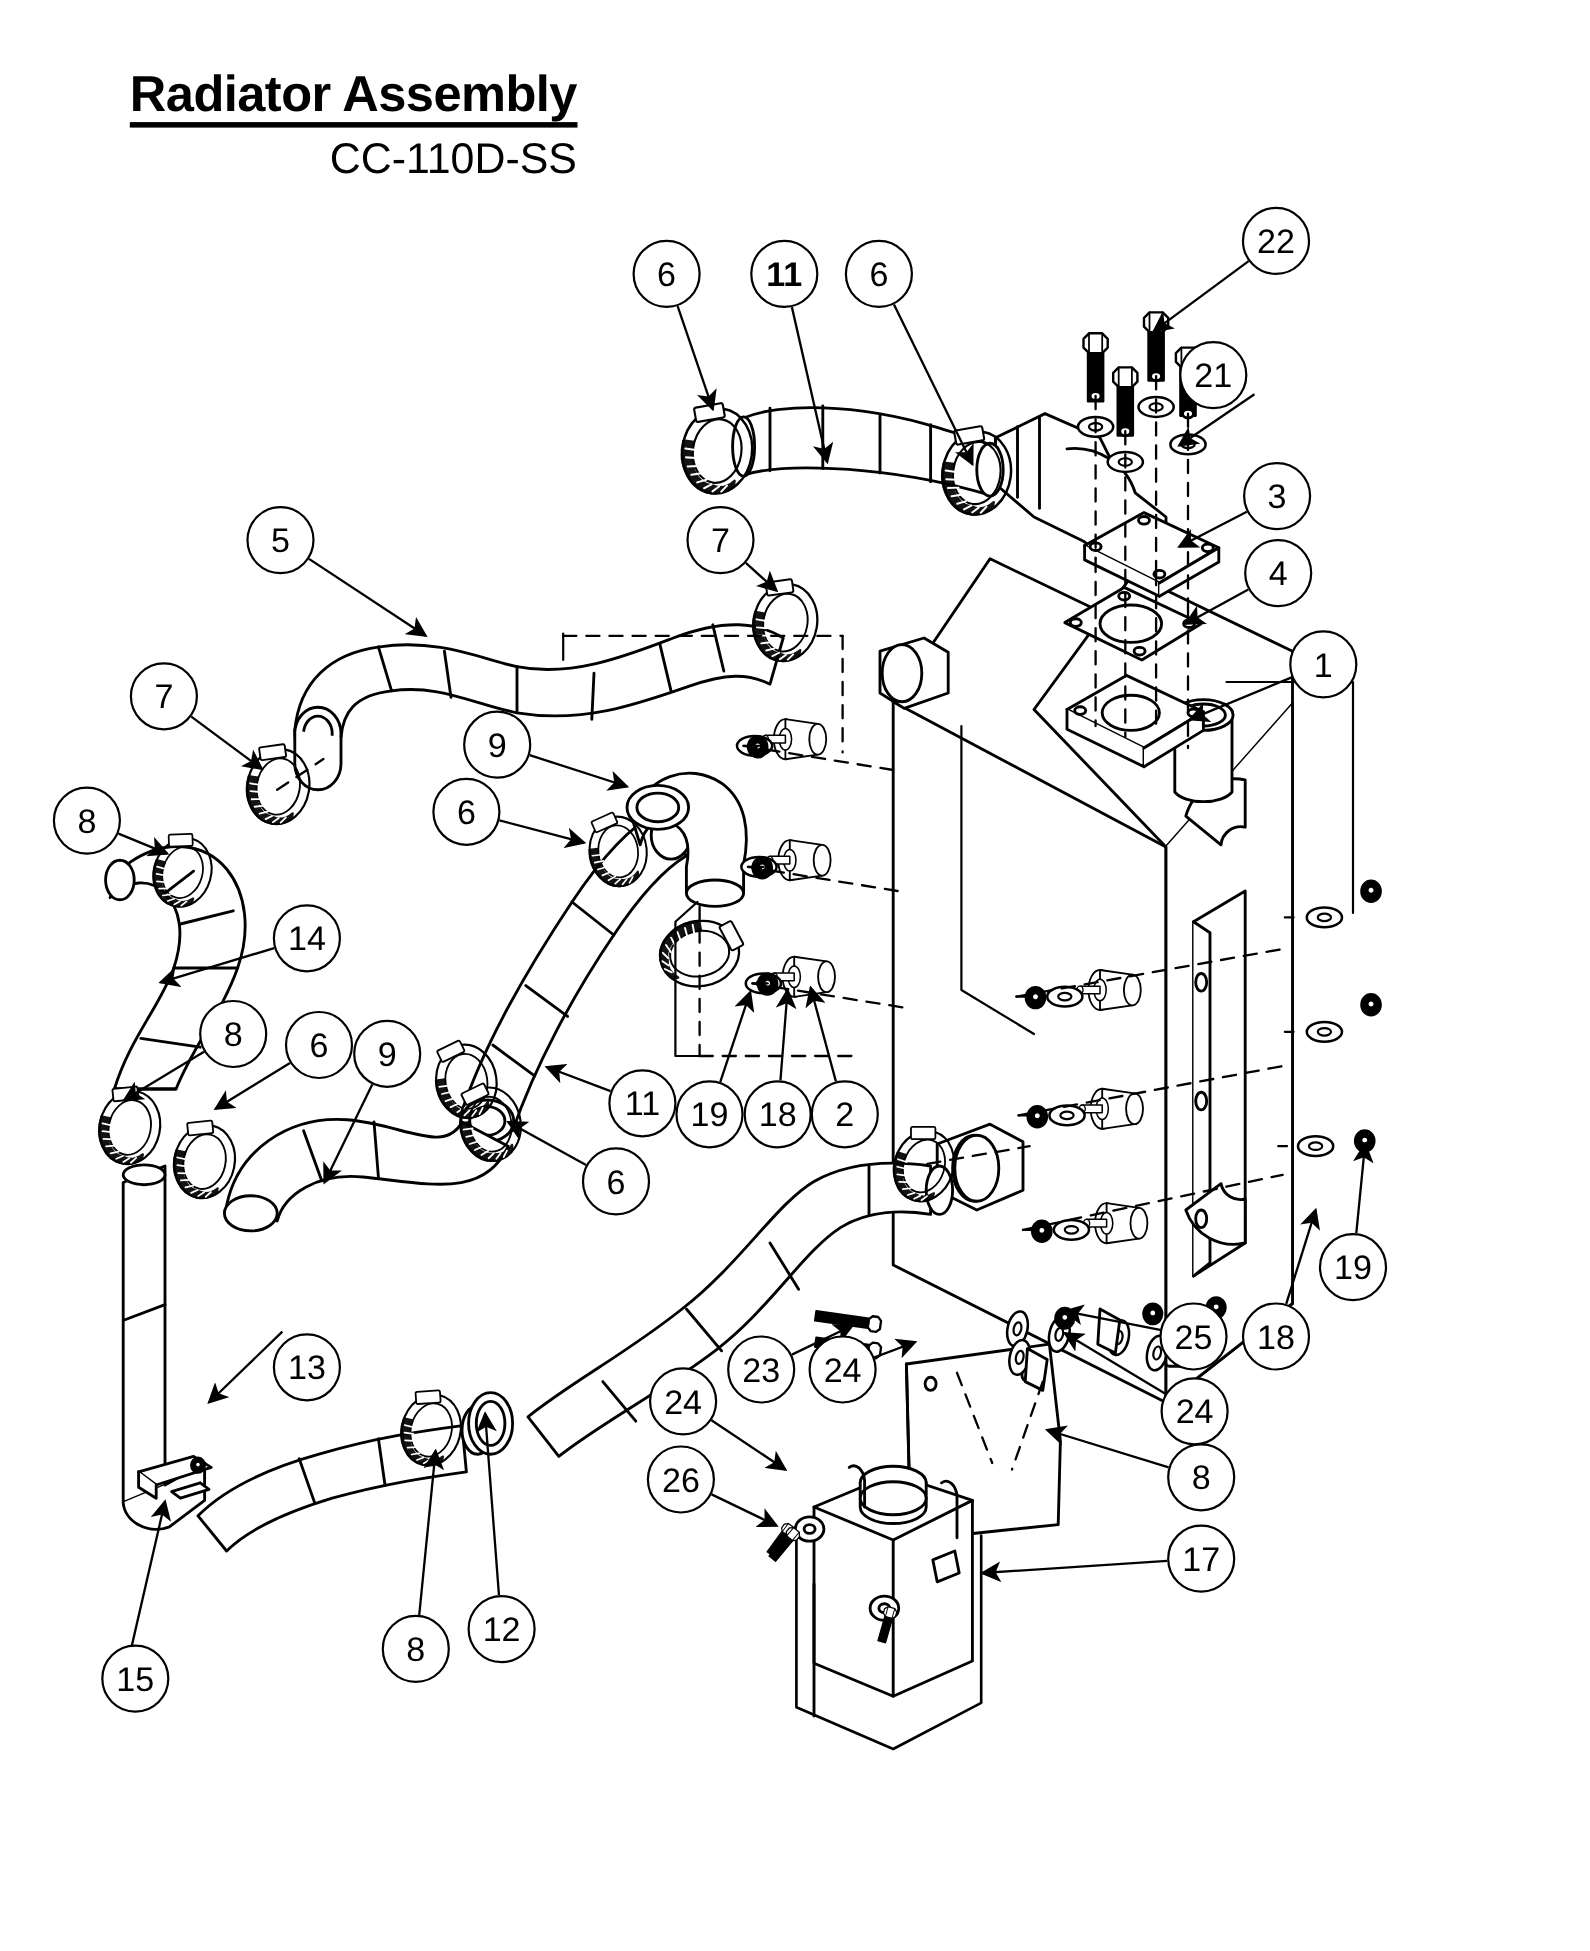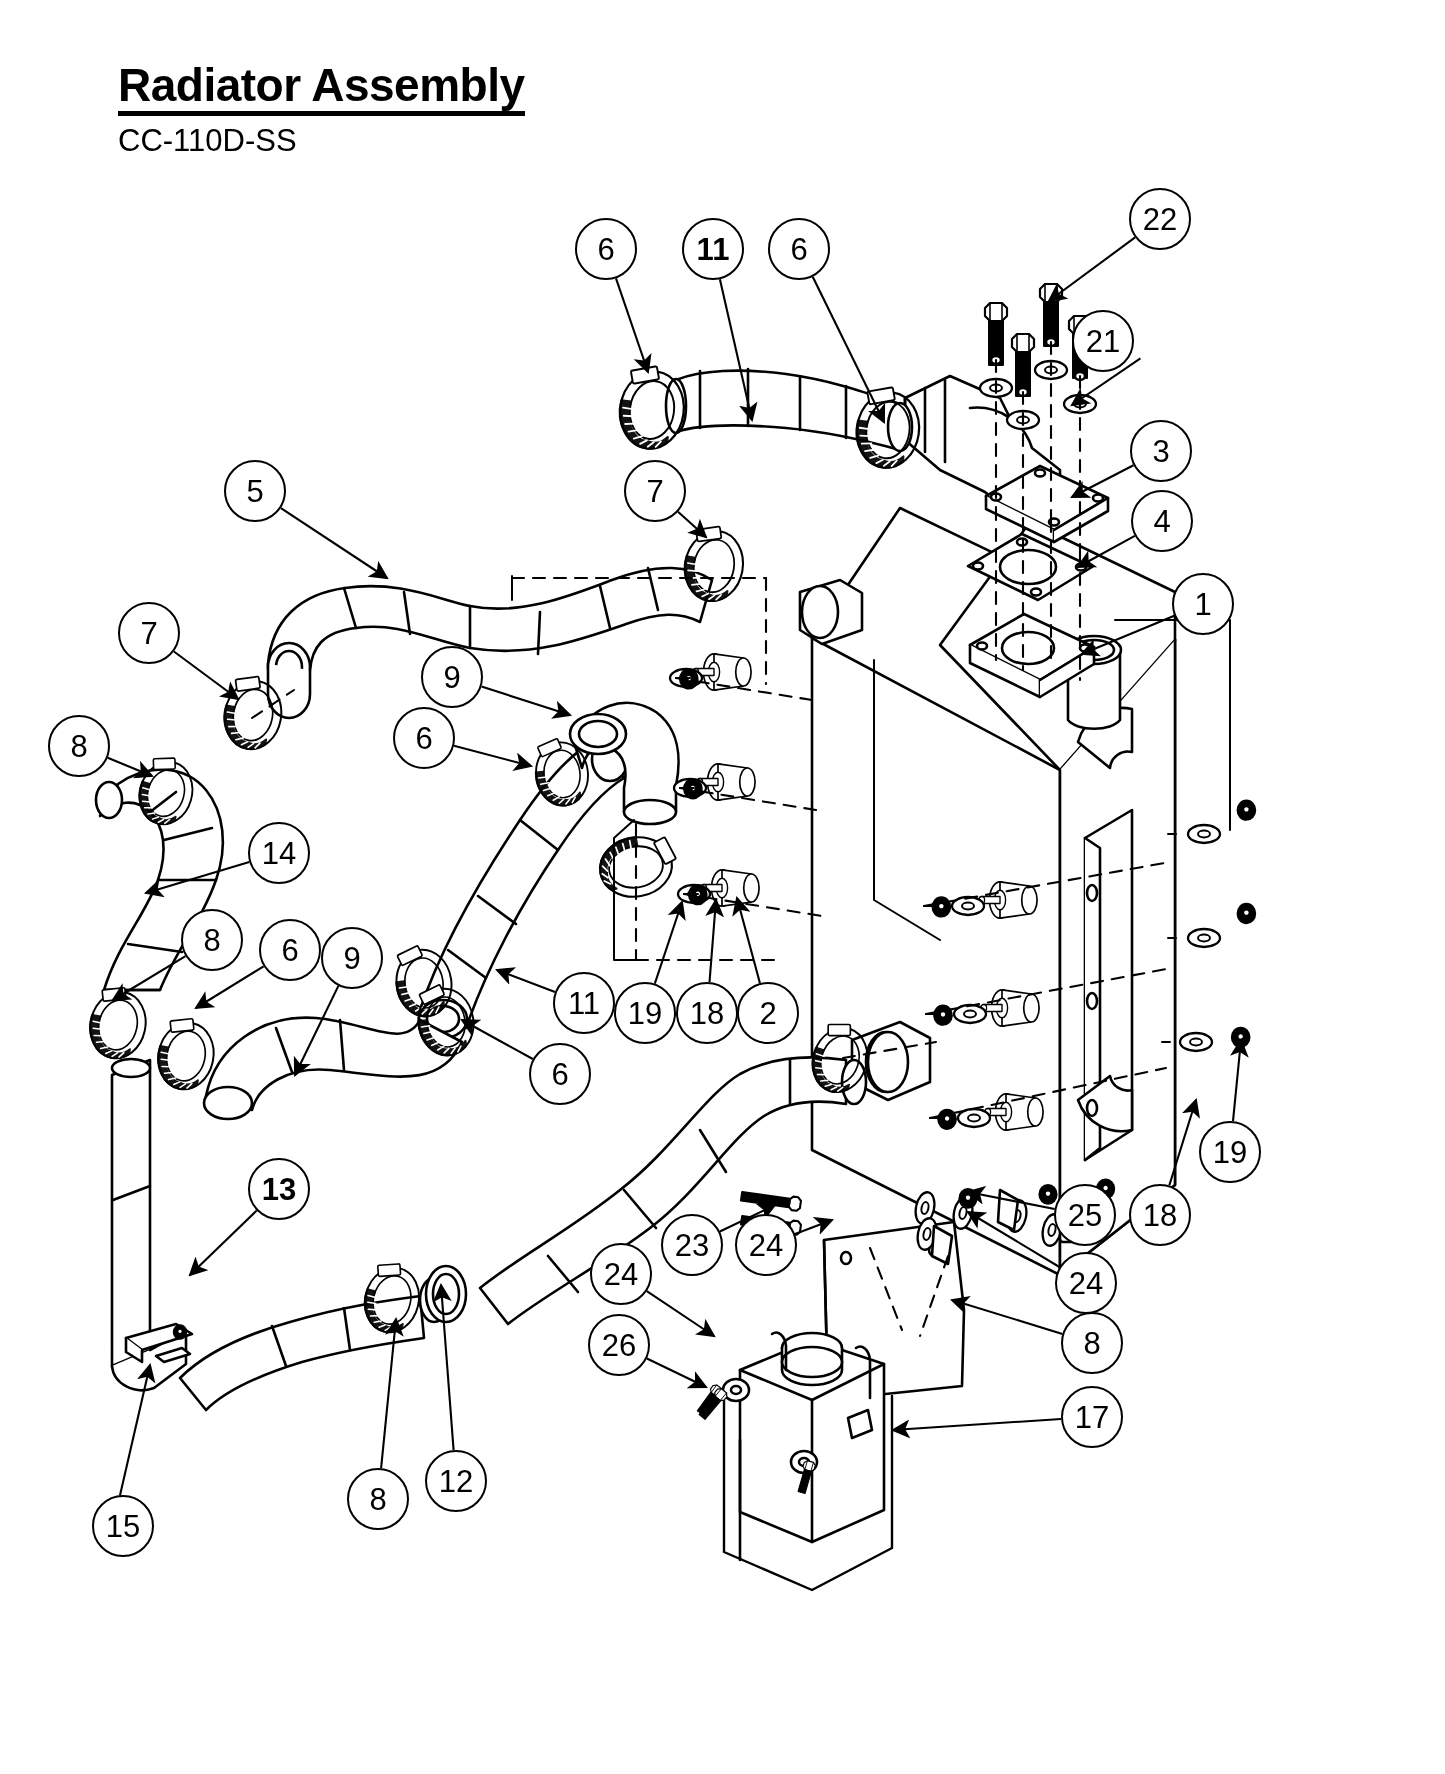--- a/index.html
+++ b/index.html
@@ -10,38 +10,39 @@
   body {
     font-family: "Liberation Sans", sans-serif;
     color: #000000;
   }
   #sheet {
     position: relative;
     width: 1370px;
     height: 1774px;
     background: #ffffff;
     overflow: hidden;
+    text-align: right;
   }
   #title-block {
     position: absolute;
     left: 118px;
     top: 62px;
   }
   #doc-title {
     font-size: 46px;
     font-weight: bold;
     letter-spacing: -0.5px;
     line-height: 1.0;
     border-bottom: 5px solid #000;
     display: inline-block;
     padding-bottom: 3px;
     white-space: nowrap;
   }
   #doc-subtitle {
-    font-size: 31px;
+    font-size: 39px;
     font-weight: normal;
     line-height: 1.0;
     margin-top: 9px;
     white-space: nowrap;
   }
   #art {
     position: absolute;
     left: 0;
     top: 0;
     width: 1445px;
@@ -551,21 +552,21 @@
       <div class="balloon" style="left: 48px; top: 715px;">8</div>
       <div class="balloon" style="left: 248px; top: 822px;">14</div>
       <div class="balloon" style="left: 181px; top: 909px;">8</div>
       <div class="balloon" style="left: 259px; top: 919px;">6</div>
       <div class="balloon" style="left: 321px; top: 927px;">9</div>
       <div class="balloon" style="left: 553px; top: 972px;">11</div>
       <div class="balloon" style="left: 614px; top: 982px;">19</div>
       <div class="balloon" style="left: 676px; top: 982px;">18</div>
       <div class="balloon" style="left: 737px; top: 982px;">2</div>
       <div class="balloon" style="left: 529px; top: 1043px;">6</div>
-      <div class="balloon" style="left: 248px; top: 1158px; font-weight: bold;">13</div>
+      <div class="balloon" style="left: 248px; top: 1212px;">13</div>
       <div class="balloon" style="left: 661px; top: 1214px;">23</div>
       <div class="balloon" style="left: 735px; top: 1214px;">24</div>
       <div class="balloon" style="left: 1054px; top: 1184px;">25</div>
       <div class="balloon" style="left: 1129px; top: 1184px;">18</div>
       <div class="balloon" style="left: 1055px; top: 1252px;">24</div>
       <div class="balloon" style="left: 590px; top: 1243px;">24</div>
       <div class="balloon" style="left: 1199px; top: 1121px;">19</div>
       <div class="balloon" style="left: 1061px; top: 1312px;">8</div>
       <div class="balloon" style="left: 588px; top: 1314px;">26</div>
       <div class="balloon" style="left: 1061px; top: 1386px;">17</div>

